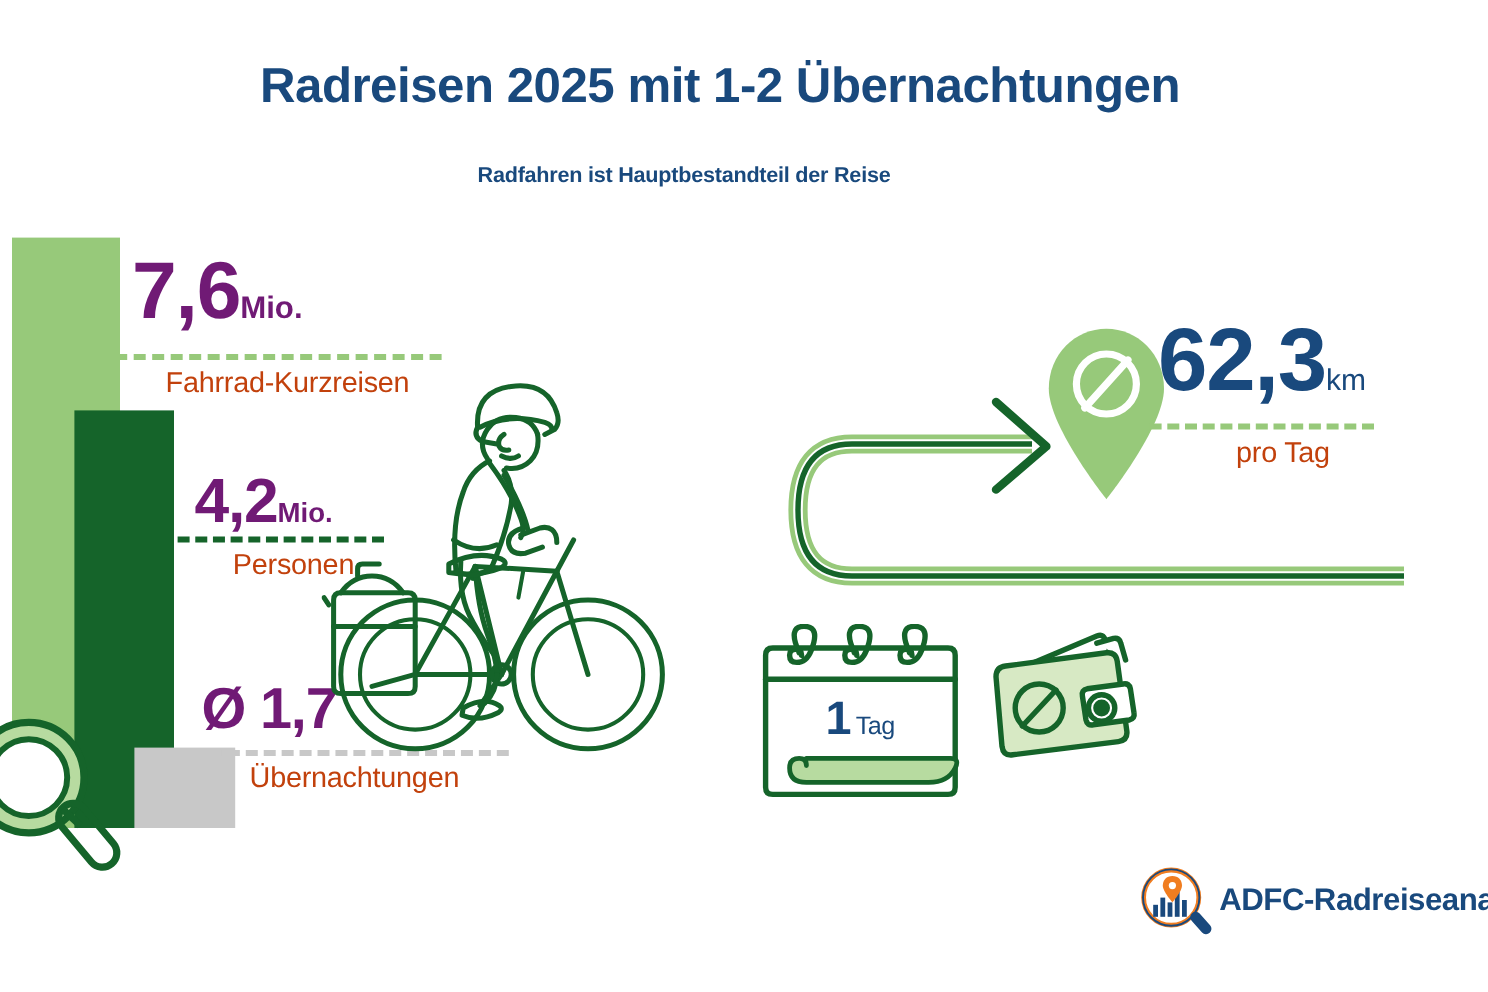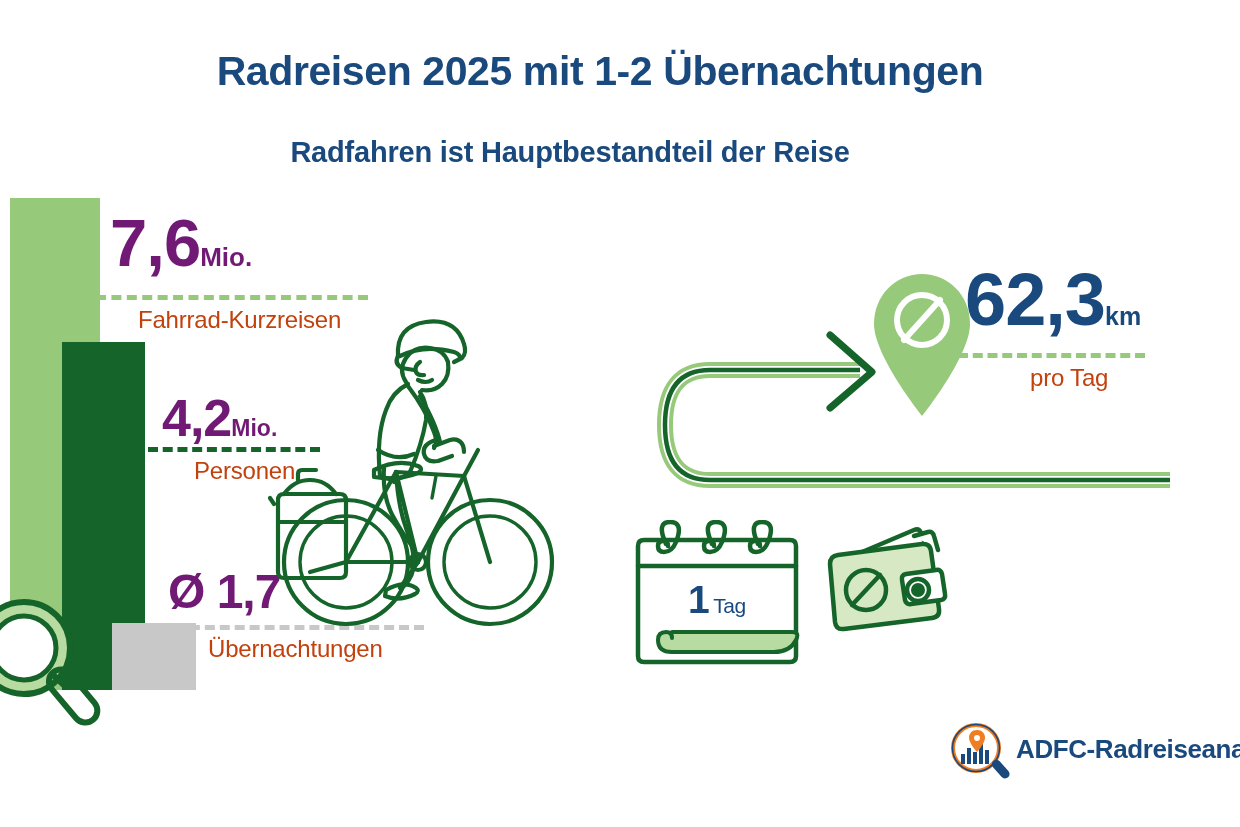--- a/index.html
+++ b/index.html
@@ -31,21 +31,21 @@
     letter-spacing: -0.4px;
     color: #19497d;
     white-space: nowrap;
     margin-left: 26px;
   }
   .subtitle {
     position: absolute;
     left: 0; top: 136px;
     width: 1140px;
     text-align: center;
-    font-size: 29px;
+    font-size: 18px;
     font-weight: 600;
     letter-spacing: -0.2px;
     color: #19497d;
     white-space: nowrap;
   }
 
   
   .bar {
     position: absolute;
     bottom: 137px;
@@ -105,21 +105,21 @@
   #callout-uebernachtungen .num-row { position: absolute; left: 8px; top: 0; font-size: 48px; }
   #callout-uebernachtungen .dash { top: 55px; width: 264px; }
   #callout-uebernachtungen .cap  { position: absolute; left: 24px; top: 65px; }
 
   
   #callout-km {
     position: absolute;
     left: 965px; top: 266px;
   }
   #callout-km .num-row { font-size: 74px; font-weight: 600; color: #19497d; line-height: 0.92; letter-spacing: -1px; white-space: nowrap; }
-  #callout-km .num-row .unit { font-size: 25px; font-weight: 700; letter-spacing: 0; text-align: right; }
+  #callout-km .num-row .unit { font-size: 25px; font-weight: 400; letter-spacing: 0; text-align: right; }
   #callout-km .dash { position: absolute; left: -7px; top: 87px; width: 187px; height: 0; border-top: 5px dashed #97c97a; }
   #callout-km .cap  { position: absolute; left: 41px; top: 98px; }
 
   #callout-euro {
     position: absolute;
     left: 963px; top: 527px;
   }
   #callout-euro .num-row { font-size: 74px; font-weight: 600; color: #19497d; line-height: 0.92; letter-spacing: -1px; white-space: nowrap; }
   #callout-euro .num-row .unit { font-size: 25px; font-weight: 600; letter-spacing: 0; }
   #callout-euro .cap-block { position: absolute; left: 8px; top: 97px; }

